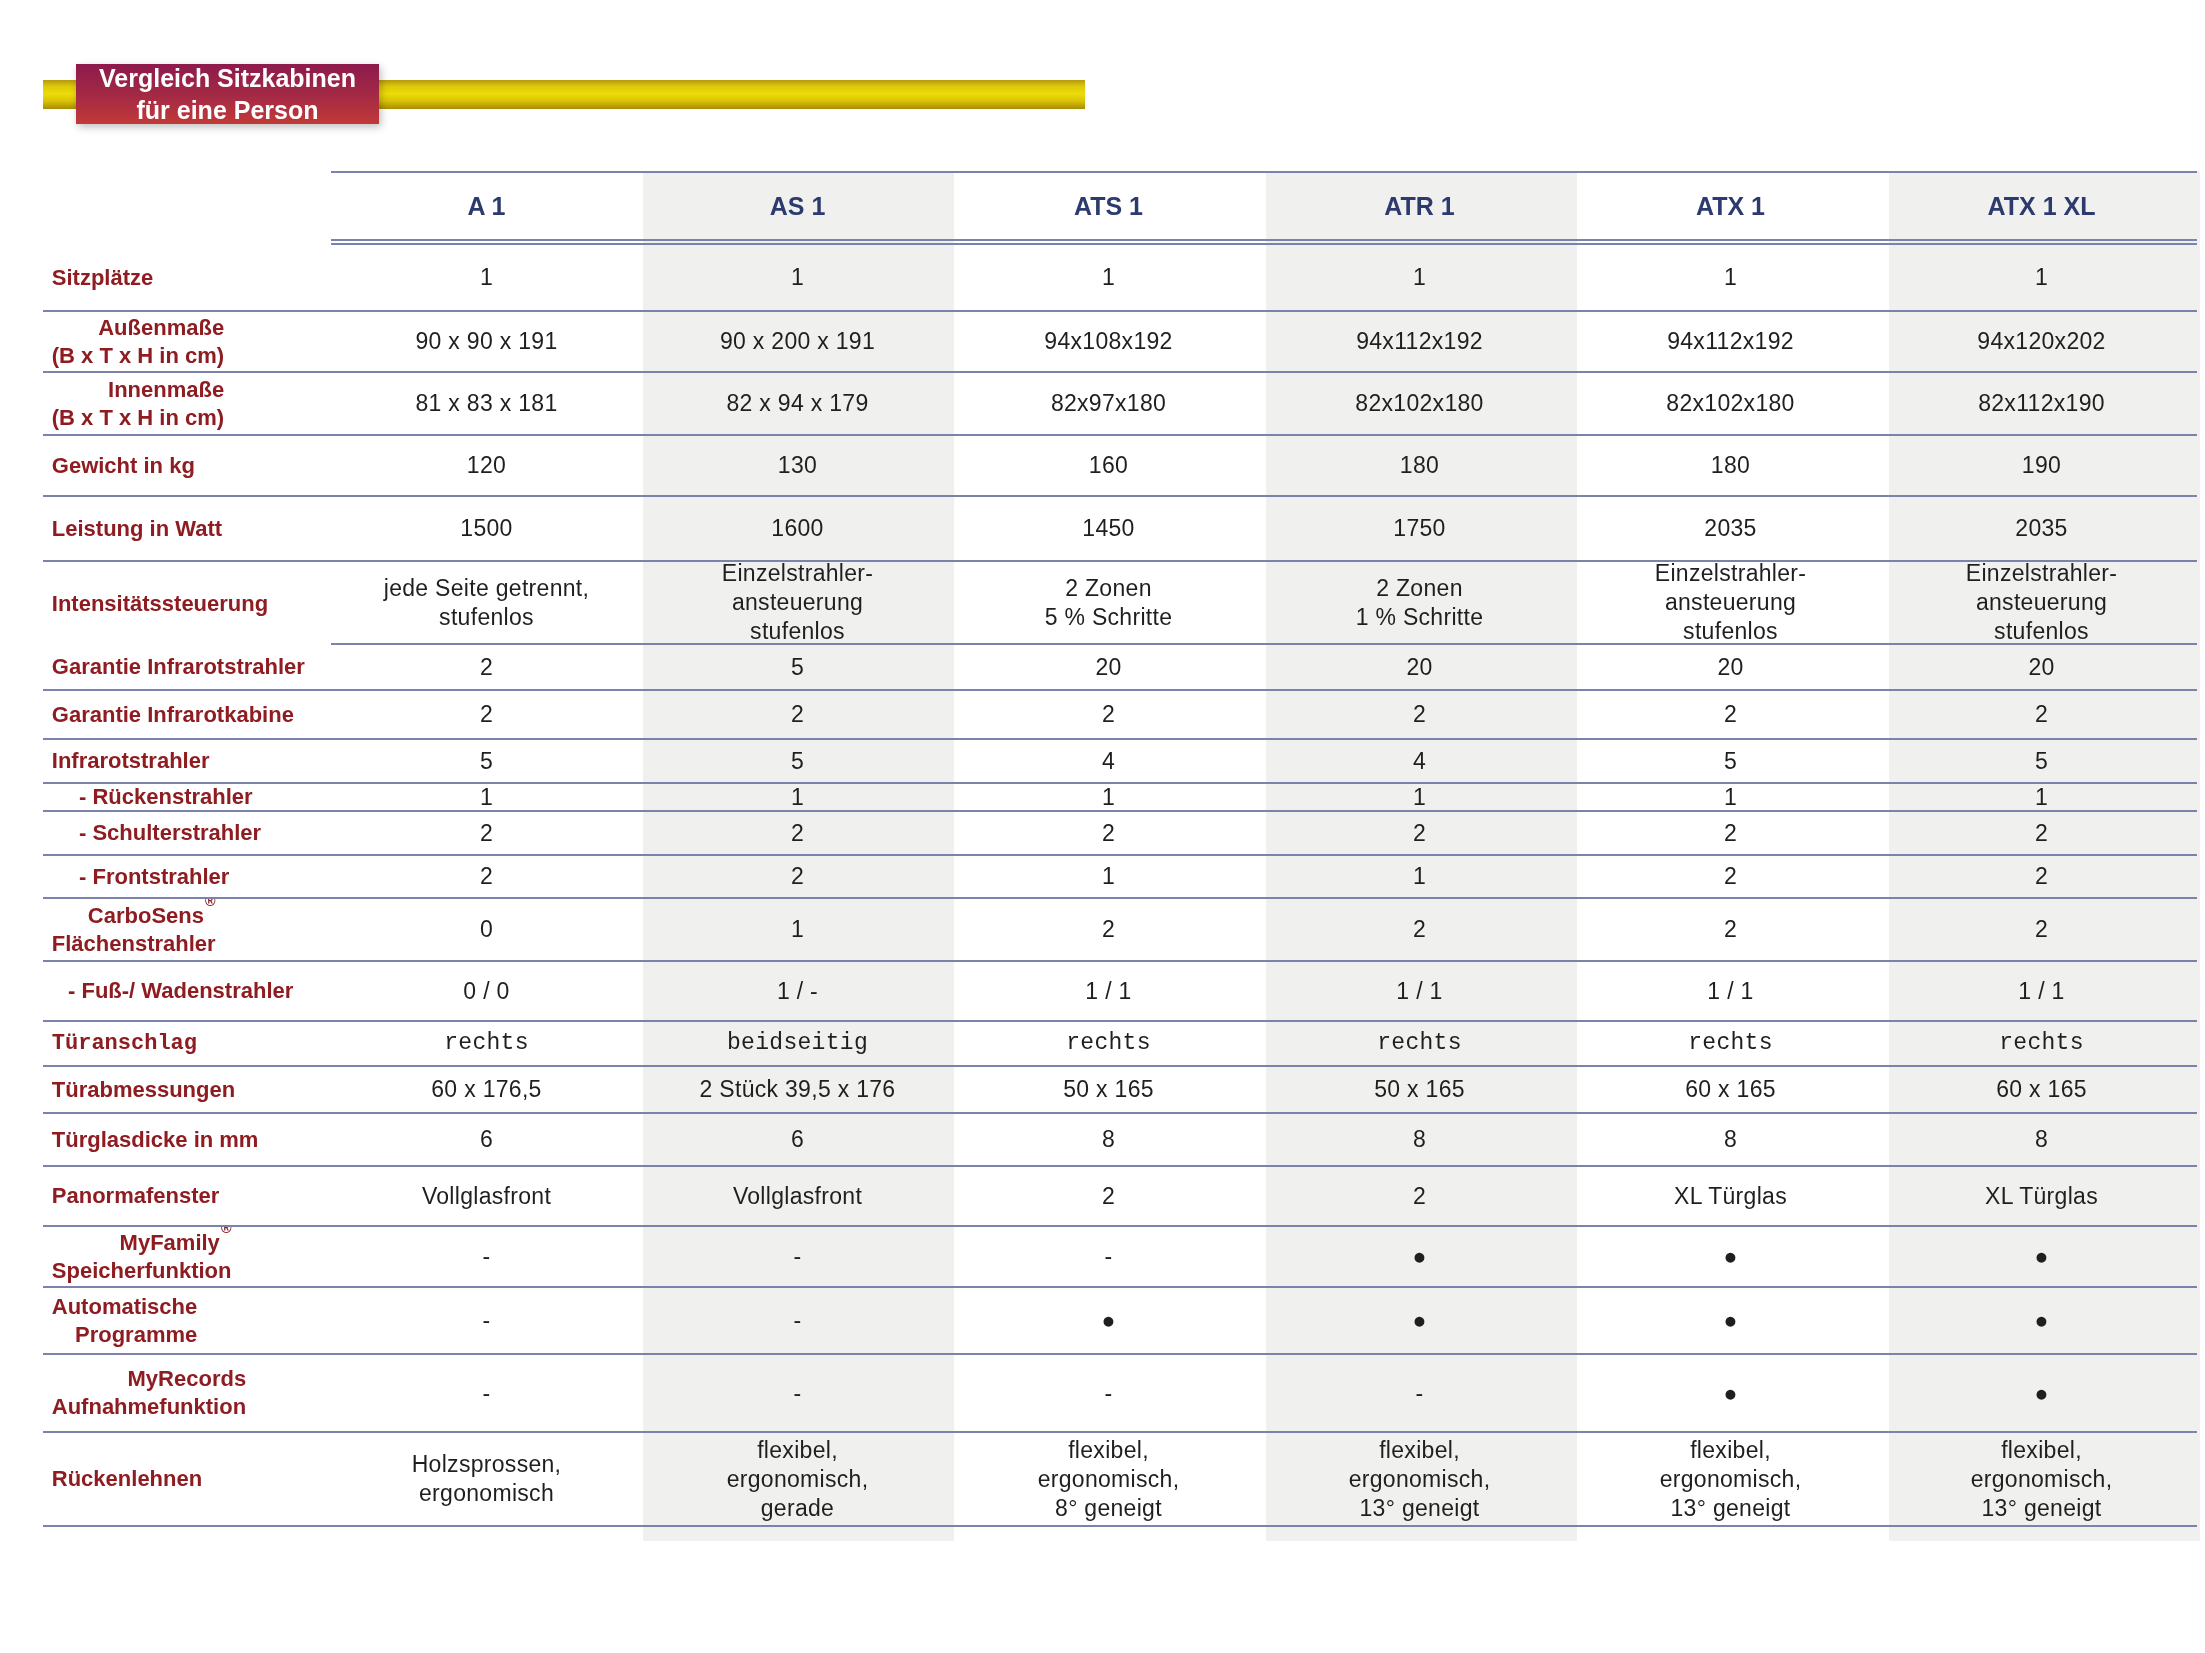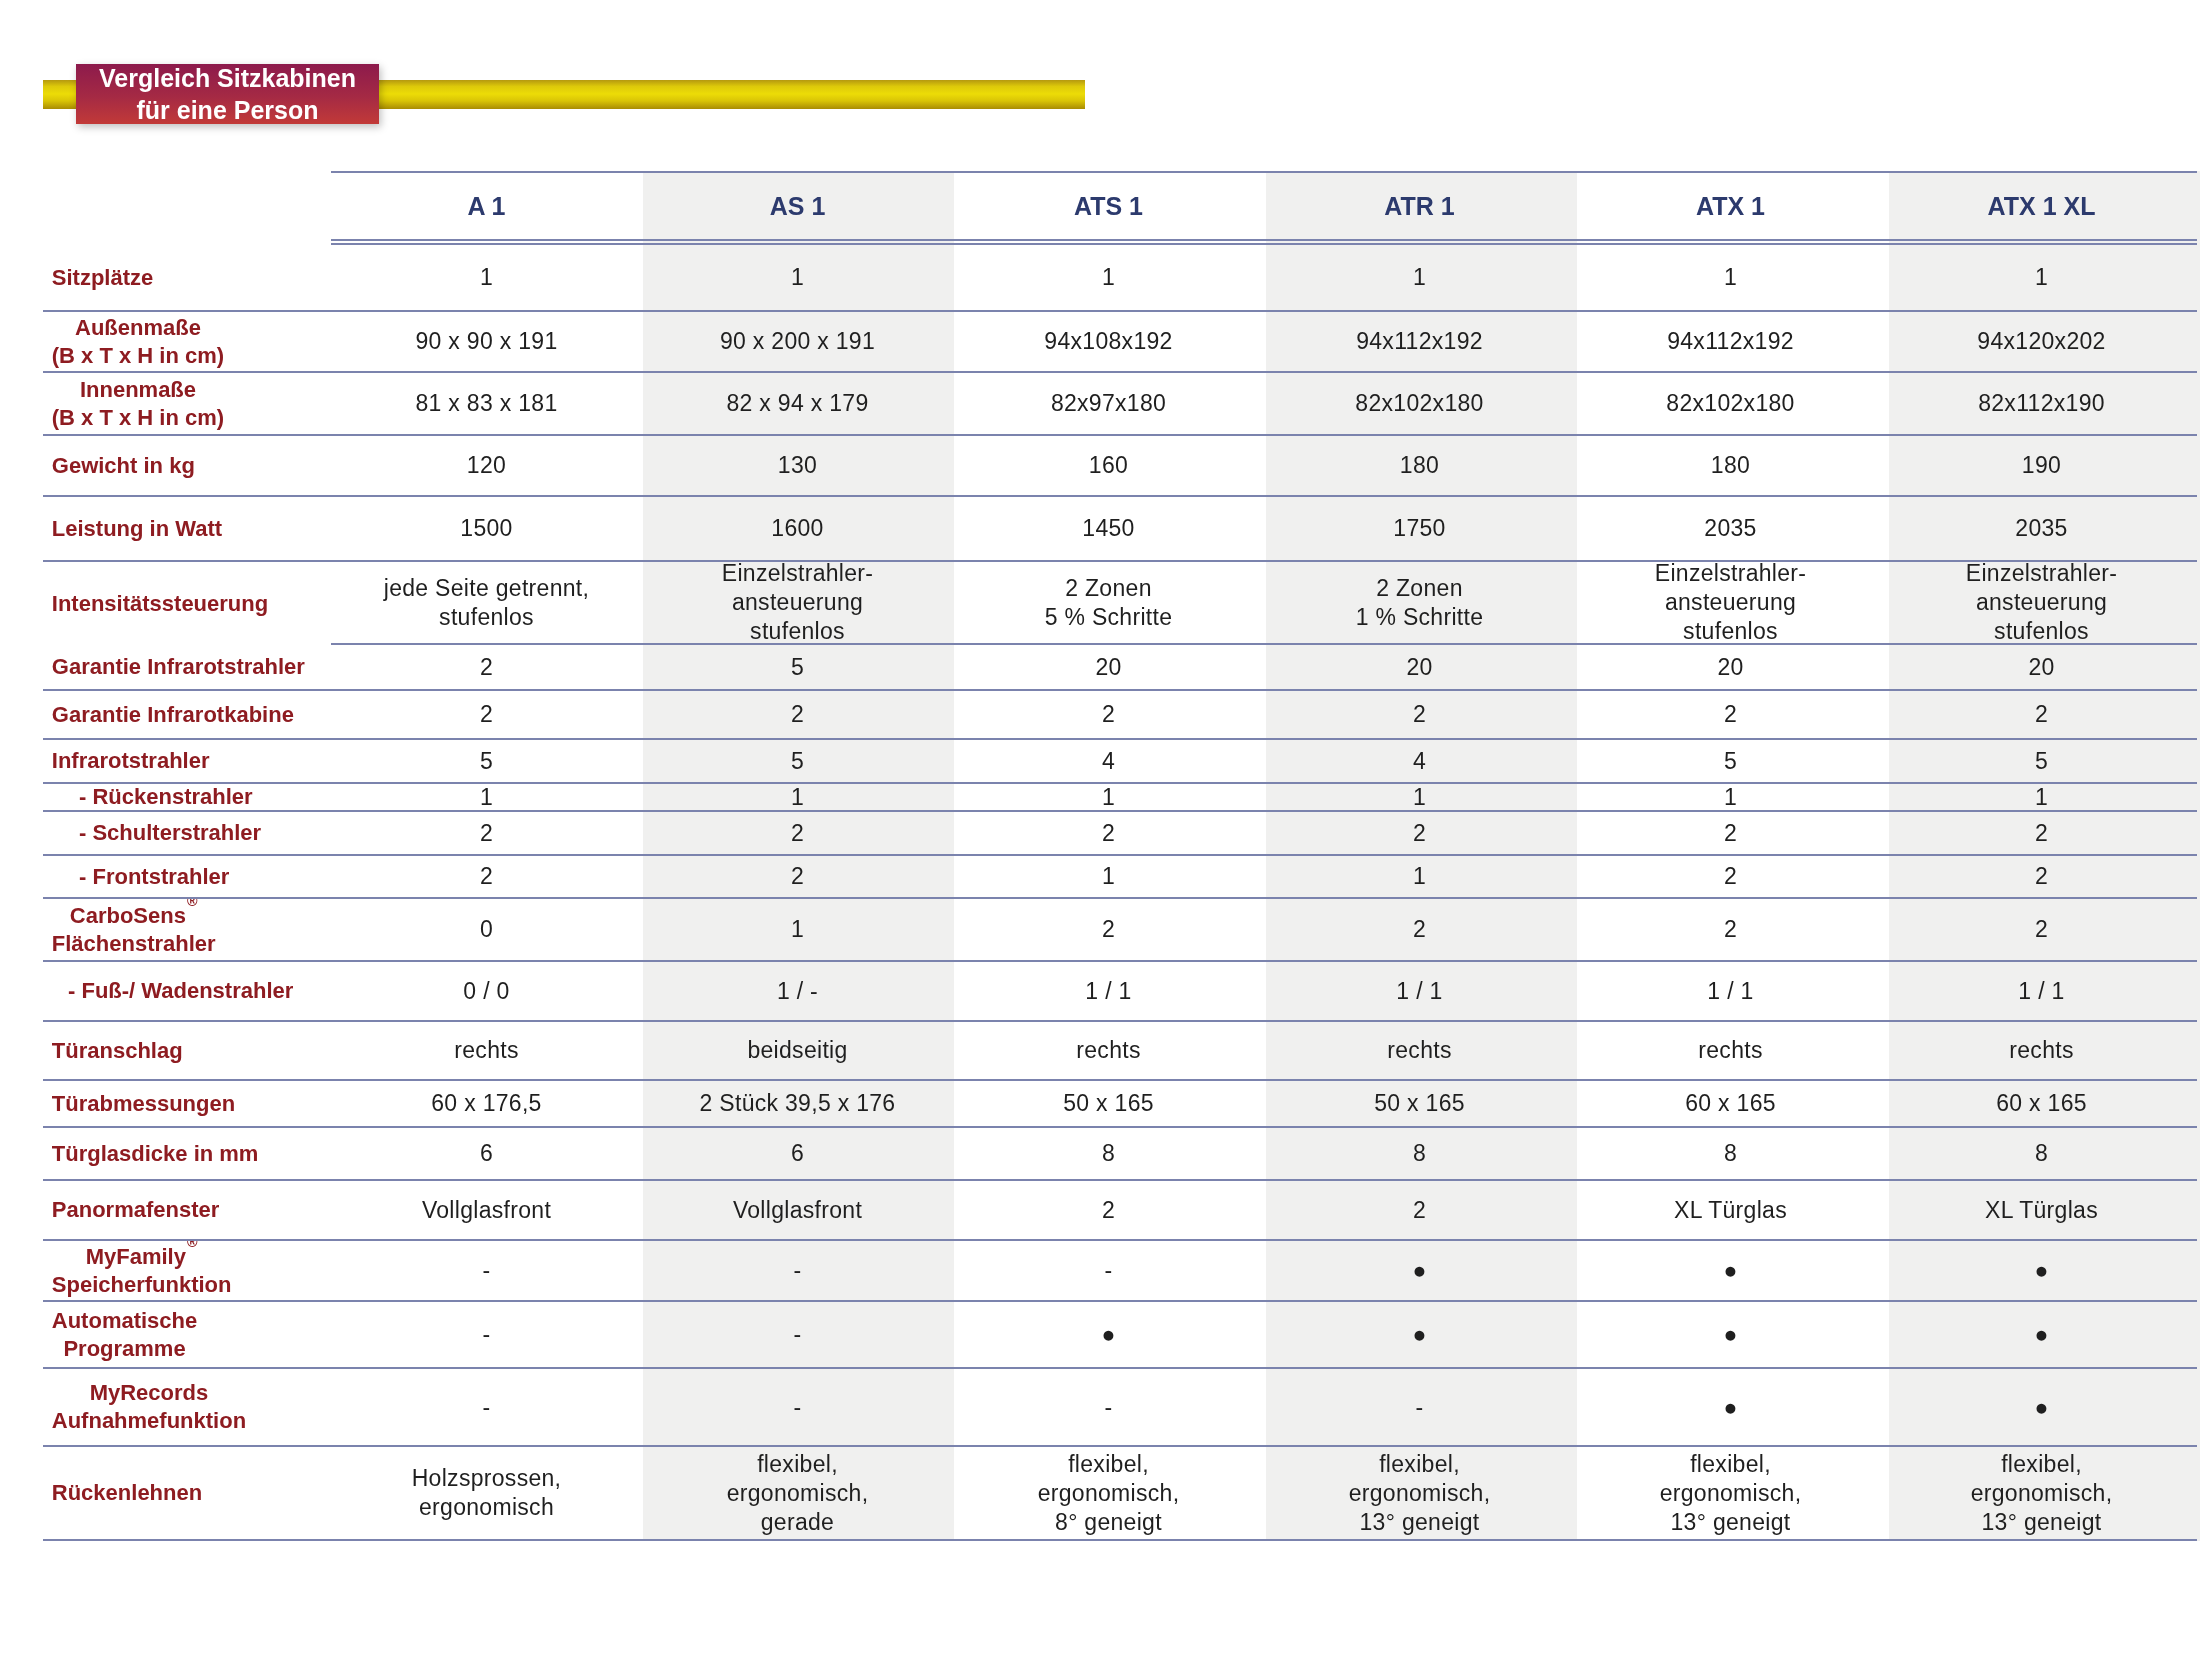--- a/index.html
+++ b/index.html
@@ -50,21 +50,21 @@
     grid-template-columns:288px repeat(6,311px);
     box-sizing:border-box;
   }
   .cell{
     box-sizing:border-box;
     display:flex;align-items:center;justify-content:center;
     text-align:center;
     overflow:hidden;
   }
   .cell.lab{
-    justify-content:flex-start;text-align:center;
+    justify-content:flex-start;text-align:right;
     padding-left:8.8px;
     color:var(--row_label_red);
     font-weight:700;font-size:22px;line-height:27.6px;
   }
   .cell .txt{white-space:pre-line;}
   .cell.val{
     color:var(--value_text);
     font-weight:400;font-size:23px;line-height:29px;
     letter-spacing:0.3px;
   }
@@ -444,21 +444,21 @@
         <div class="cell val b-full">
           <span class="txt">1 / 1</span>
         </div>
         <div class="cell val b-full">
           <span class="txt">1 / 1</span>
         </div>
         <div class="cell val b-full">
           <span class="txt">1 / 1</span>
         </div>
       </div>
-      <div class="trow" style="height: 59px;">
+      <div class="trow" style="height: 45px; font-family: Liberation Mono, monospace;">
         <div class="cell lab b-full">
           <span><span class="txt">Türanschlag</span></span>
         </div>
         <div class="cell val b-full">
           <span class="txt">rechts</span>
         </div>
         <div class="cell val b-full">
           <span class="txt">beidseitig</span>
         </div>
         <div class="cell val b-full">

